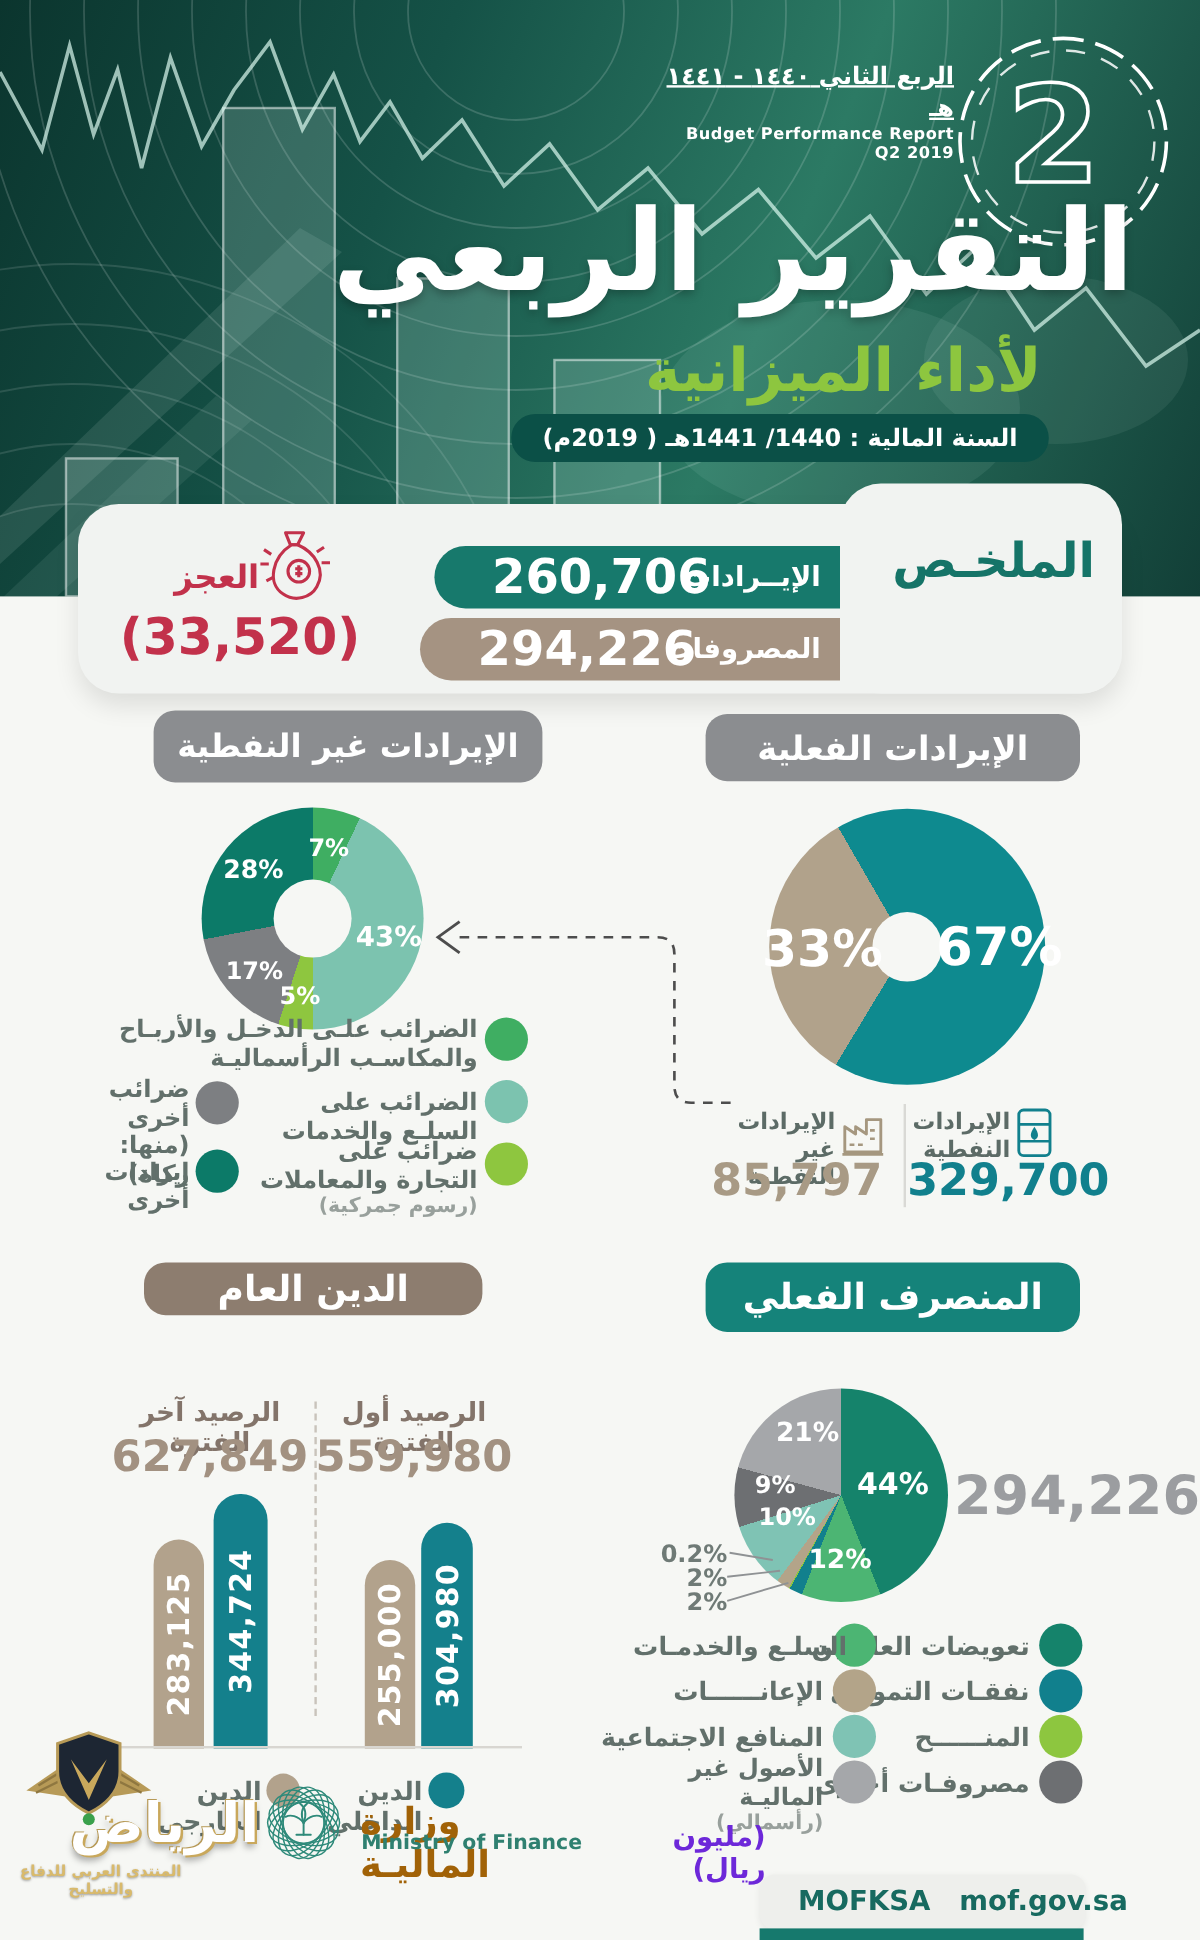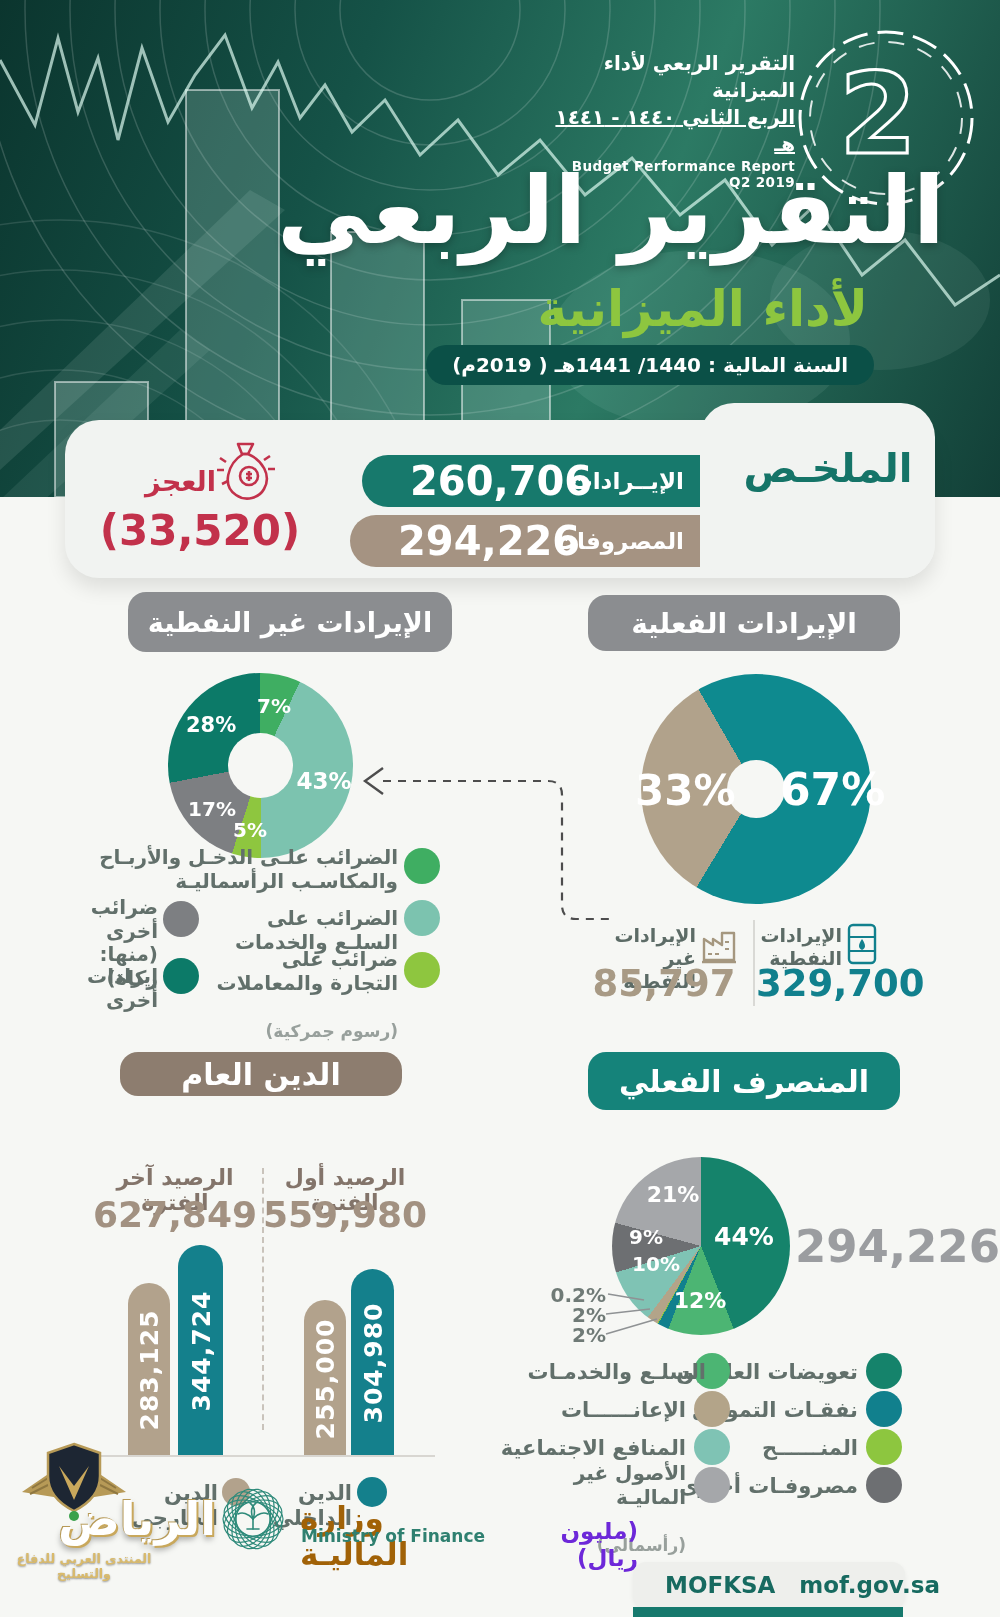--- a/index.html
+++ b/index.html
@@ -71,21 +71,21 @@
   .rev-lbl{position:absolute;text-align:right;color:#5c6b66;font-size:19px;font-weight:700;direction:rtl;line-height:1.2;}
   .oil-lbl{left:758px;top:924px;width:84px;}
   .nonoil-lbl{left:608px;top:924px;width:88px;}
   .rev-val{position:absolute;text-align:center;font-size:37px;font-weight:700;}
   .oil-val{left:756px;top:962px;width:150px;color:#11808d;}
   .nonoil-val{left:588px;top:962px;width:152px;color:#a89a85;}
   .mini-icon{position:absolute;}
   
   .dot{position:absolute;border-radius:50%;}
   .legend-text{position:absolute;color:#62706b;font-size:20px;font-weight:600;direction:rtl;text-align:right;line-height:1.18;}
-  .legend-sub{font-size:17px;color:#98a09c;font-weight:600;margin-top:26px;}
+  .legend-sub{font-size:17px;color:#98a09c;font-weight:600;}
   
   .debt-head{position:absolute;width:170px;text-align:center;color:#83746a;font-size:22px;font-weight:700;direction:rtl;}
   .debt-val{position:absolute;width:180px;text-align:center;color:#a29181;font-size:36px;font-weight:700;}
   .v-dash{position:absolute;left:262px;top:1168px;height:262px;width:0;border-left:2px dashed #c9c3bb;}
   .baseline{position:absolute;left:95px;top:1455px;width:340px;height:2px;background:#d8d6d1;}
   .bar{position:absolute;bottom:160px;border-radius:22px 22px 0 0;}
   .bar-1{left:128px;width:42px;} .bar-2{left:178px;width:45px;}
   .bar-3{left:304px;width:42px;} .bar-4{left:351px;width:43px;}
   .bar-num{position:absolute;left:50%;top:50%;transform:translate(-50%,-50%) rotate(-90deg);
     color:#fff;font-size:25px;font-weight:700;white-space:nowrap;letter-spacing:1px;}
@@ -135,21 +135,20 @@
         <rect x="186" y="90" width="93" height="407"></rect>
         <rect x="331" y="232" width="93" height="265"></rect>
         <rect x="462" y="300" width="88" height="197"></rect>
       </g>
       <polyline fill="none" stroke="rgba(220,250,240,0.70)" stroke-width="3" points="0,60 35,125 58,38 78,112 98,58 118,140 142,48 168,122 195,75 225,35 252,108 278,62 300,118 325,85 352,132 385,100 420,155 458,120 498,175 540,140 585,195 632,158 680,215 725,180 772,245 815,205 862,275 905,240 955,305 1000,275"></polyline>
       <ellipse cx="700" cy="340" rx="150" ry="90" fill="rgba(220,250,240,0.08)"></ellipse>
       <ellipse cx="880" cy="300" rx="110" ry="70" fill="rgba(220,250,240,0.07)"></ellipse>
     </svg>
 
     <div class="mini">
-      <div class="l1">التقرير الربعي لأداء الميزانية</div>
       <div class="l2">الربع الثاني ١٤٤٠ - ١٤٤١ هـ</div>
       <div class="l3">Budget Performance Report Q2 2019</div>
     </div>
 
     <div class="badge">
       <svg width="182" height="188" viewBox="0 0 182 188">
         <circle cx="91" cy="93" r="86" fill="none" stroke="#ffffff" stroke-width="3" stroke-dasharray="26 10"></circle>
         <circle cx="91" cy="93" r="76" fill="none" stroke="rgba(255,255,255,0.85)" stroke-width="2" stroke-dasharray="16 14"></circle>
       </svg>
       <div class="badge-num">2</div>

